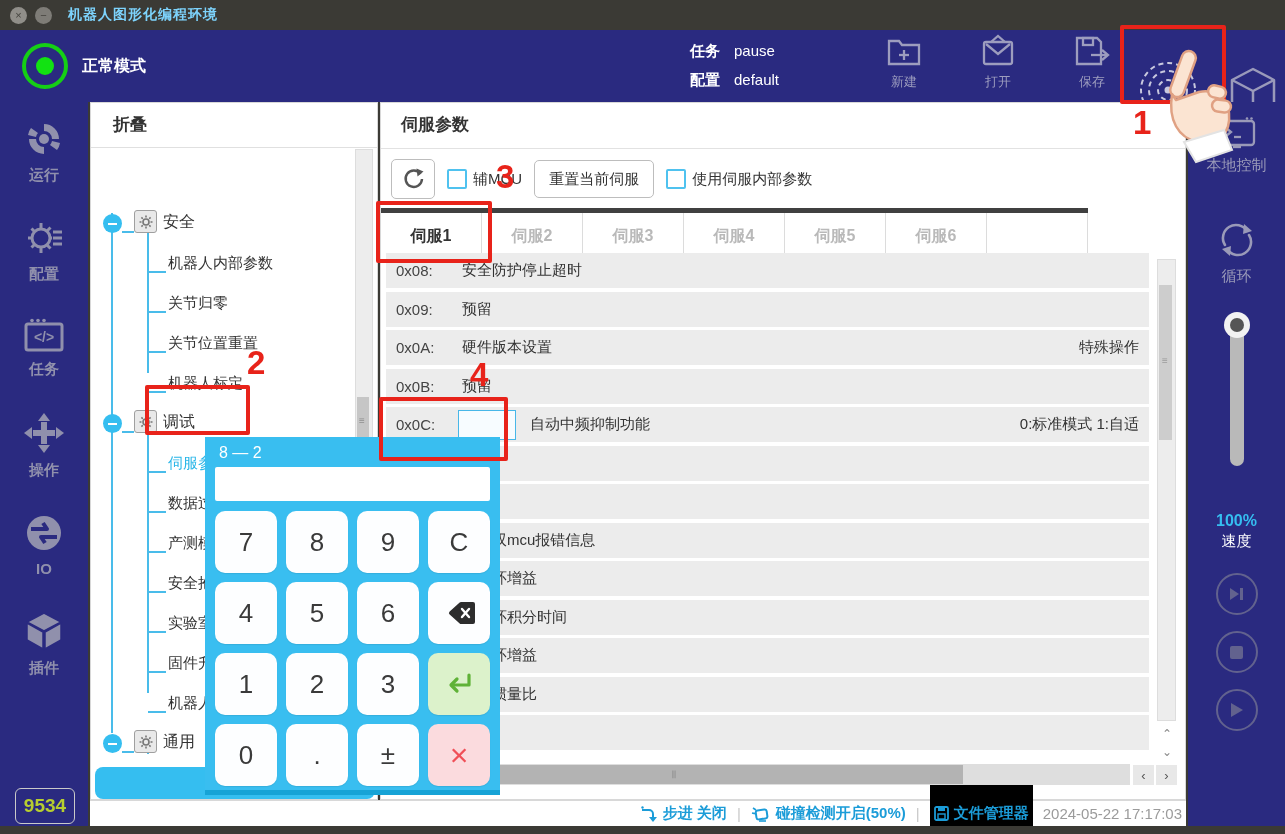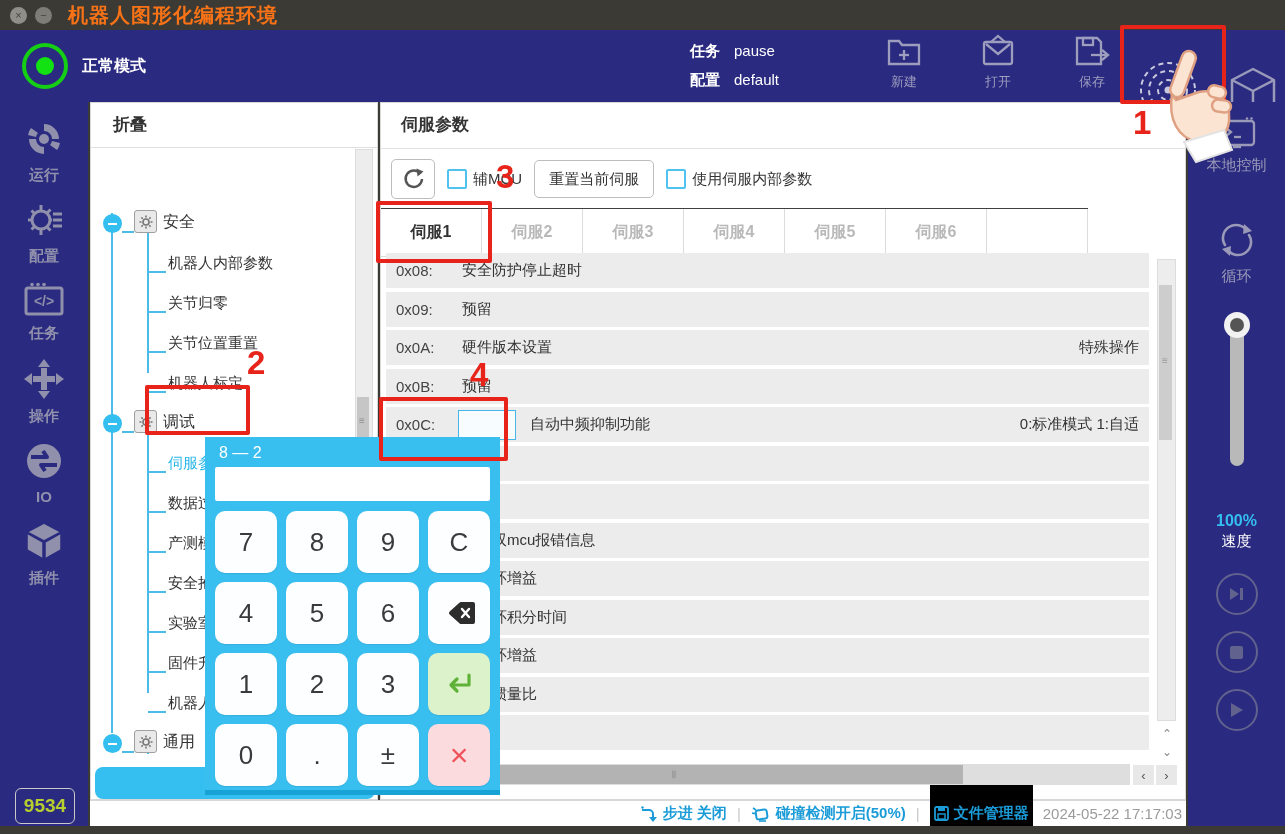--- a/index.html
+++ b/index.html
@@ -4,38 +4,38 @@
 <style>
   html,body{margin:0;padding:0;background:#3B3A35;font-family:"Liberation Sans","DejaVu Sans",sans-serif;}
   #stage{position:relative;width:1285px;height:834px;background:#3B3A35;overflow:hidden;}
 
   
   .titlebar{position:absolute;left:0;top:0;width:1285px;height:30px;background:#3B3A35;display:flex;align-items:center;}
   .tb-btn{width:17px;height:17px;border-radius:50%;display:inline-flex;align-items:center;justify-content:center;
           font-size:11px;color:#45443F;margin-left:8px;cursor:default;}
   .tb-close{background:#908E89;margin-left:10px;}
   .tb-min{background:#7E7C77;}
-  .tb-title{color:#f97316;font-weight:bold;font-size:20px;margin-left:16px;letter-spacing:1px;}
+  .tb-title{color:#7dd3fc;font-weight:bold;font-size:14px;margin-left:16px;letter-spacing:1px;}
 
   
   .headerbar{position:absolute;left:0;top:30px;width:1285px;height:72px;background:#2A2A80;}
   .status-ring{position:absolute;left:22px;top:13px;width:38px;height:38px;border:4px solid #15CF15;border-radius:50%;}
   .status-ring .dot{position:absolute;left:50%;top:50%;width:18px;height:18px;margin:-9px 0 0 -9px;background:#12E212;border-radius:50%;}
   .mode-label{position:absolute;left:82px;top:26px;color:#FFFFFF;font-weight:bold;font-size:16px;}
   .task-config{position:absolute;left:690px;top:6px;color:#fff;font-size:15px;line-height:29px;}
   .task-config b{font-weight:bold;margin-right:14px;}
   .hdr-actions{position:absolute;left:880px;top:4px;display:flex;gap:46px;}
   .hdr-act{display:flex;flex-direction:column;align-items:center;color:#9D9DBE;font-size:13px;width:48px;cursor:default;}
   .hdr-act svg{margin-bottom:2px;}
   .touch-wrap{position:absolute;left:1128px;top:30px;width:84px;height:62px;}
   .cube-wrap{position:absolute;left:1228px;top:36px;}
 
   
   .leftbar{position:absolute;left:0;top:102px;width:88px;height:724px;background:#2A2A80;}
-  .lb-items{display:flex;flex-direction:column;align-items:center;padding-top:18px;gap:16px;}
+  .lb-items{display:flex;flex-direction:column;align-items:center;padding-top:18px;gap:34px;}
   .lb-item{display:flex;flex-direction:column;align-items:center;color:#9090AC;font-size:15px;font-weight:bold;gap:5px;cursor:default;}
   .lb-badge{position:absolute;left:15px;top:686px;width:58px;height:34px;border:1px solid #C9C9C9;border-radius:6px;
             color:#B7CE2F;font-size:19px;font-weight:bold;display:flex;align-items:center;justify-content:center;}
 
   
   .treepanel{position:absolute;left:90px;top:102px;width:288px;height:698px;background:#fff;border:1px solid #D8D8D8;box-sizing:border-box;}
   .tree-header{height:44px;line-height:44px;padding-left:22px;font-size:17px;font-weight:bold;color:#333;border-bottom:1px solid #E0E0E0;}
   .tree-body{position:relative;height:606px;overflow:hidden;}
   .tline{position:absolute;background:#49BCEA;}
   .tree-row{position:absolute;height:40px;display:flex;align-items:flex-end;}
@@ -56,21 +56,21 @@
 
   
   .mainpanel{position:absolute;left:380px;top:102px;width:806px;height:698px;background:#fff;border:1px solid #D8D8D8;box-sizing:border-box;}
   .main-title{position:absolute;left:20px;top:10px;font-size:17px;font-weight:bold;color:#333;}
   .main-title-rule{position:absolute;left:0;top:45px;width:100%;height:1px;background:#E2E2E2;}
   .toolbar{position:absolute;left:10px;top:56px;height:40px;display:flex;align-items:center;gap:12px;}
   .refresh-btn{width:42px;height:38px;border:1px solid #BDBDBD;border-radius:5px;display:flex;align-items:center;justify-content:center;background:#fff;}
   .chk{display:flex;align-items:center;gap:6px;font-size:15px;color:#333;}
   .chk .box{width:16px;height:16px;border:2px solid #4FC2EF;border-radius:2px;background:#fff;}
   .btn-reset{height:36px;padding:0 14px;border:1px solid #BDBDBD;border-radius:5px;background:#fff;font-size:15px;color:#333;display:flex;align-items:center;}
-  .tabs{position:absolute;left:0px;top:105px;display:flex;border-top:1px solid #404040;}
+  .tabs{position:absolute;left:0px;top:105px;display:flex;border-top:5px solid #404040;}
   .tab{width:101px;height:48px;border-right:1px solid #DCDCDC;border-bottom:1px solid #DCDCDC;display:flex;align-items:center;justify-content:center;
        font-size:16px;font-weight:bold;color:#B9B9B9;background:#fff;box-sizing:border-box;}
   .tab.active{color:#333;}
   .ptable{position:absolute;left:5px;top:150px;width:763px;height:500px;}
   .prow{position:absolute;left:0;width:763px;height:35px;background:#ECECEC;display:flex;align-items:center;}
   .prow .addr{width:62px;padding-left:10px;font-size:15px;color:#444;flex:none;}
   .prow .cell-input{width:56px;height:28px;background:#F7FCFF;border:1px solid #48B7E8;margin-right:14px;flex:none;}
   .prow .desc{font-size:15px;color:#333;white-space:nowrap;}
   .prow .note{margin-left:auto;padding-right:10px;font-size:15px;color:#333;white-space:nowrap;overflow:hidden;}
   .prow .desc-pad{margin-left:4px;}

